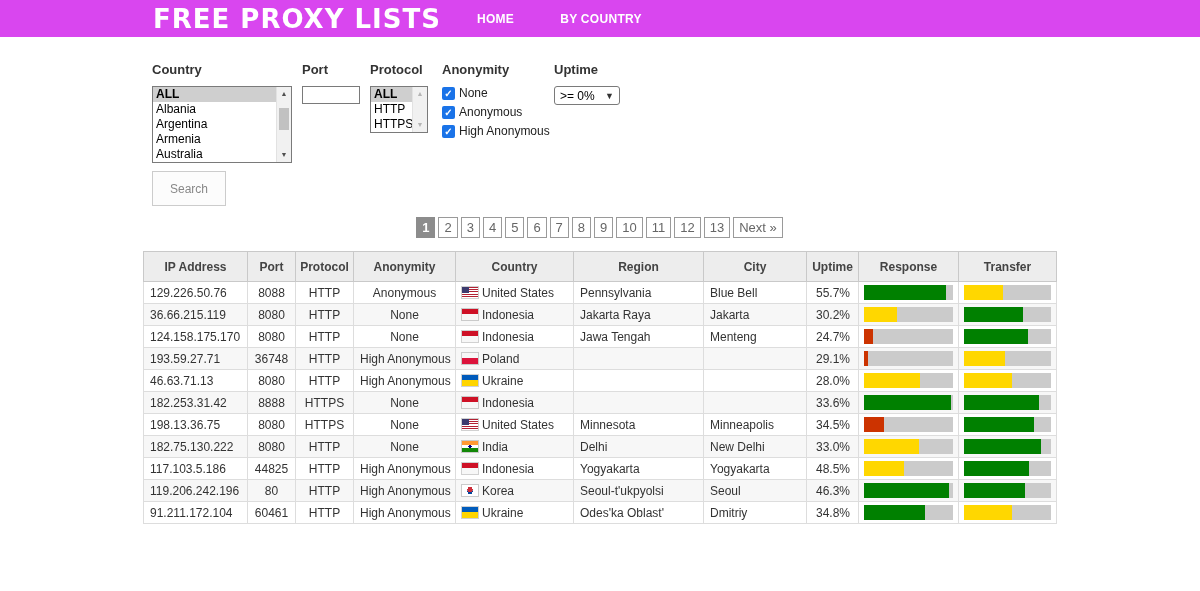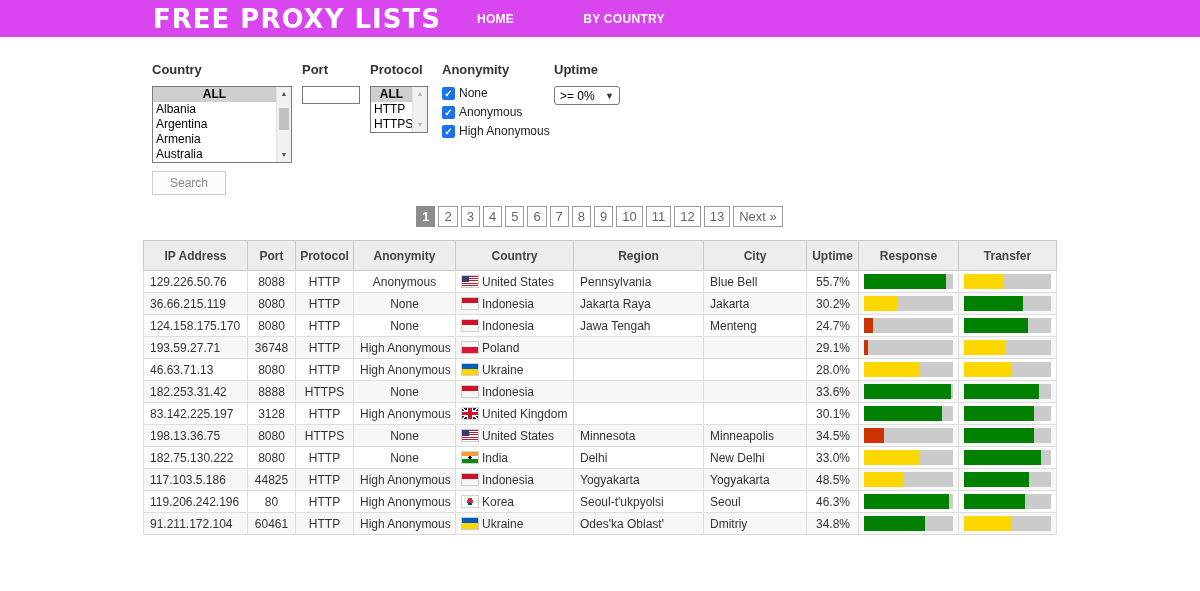--- a/index.html
+++ b/index.html
@@ -2,21 +2,21 @@
 <html><head>
 <meta charset="utf-8">
 <style>
   * { box-sizing: border-box; margin: 0; padding: 0; }
   html,body { width:1200px; height:591px; overflow:hidden; background:#fff;
               font-family:"Liberation Sans", sans-serif; }
   
   .topbar { height:37px; background:#d946ef; display:flex; align-items:center; }
   .logo { margin-left:153px; color:#fff; font-size:26px; font-weight:bold;
           letter-spacing:1px; font-family:"DejaVu Sans", sans-serif; white-space:nowrap; }
-  .nav { display:flex; align-items:center;gap:23px; }
+  .nav { display:flex; align-items:center; }
   .nav-link { color:#fff; font-size:12px; font-weight:bold; letter-spacing:.3px;
               cursor:pointer; text-decoration:none; }
   .nav-link.home { margin-left:36px; }
   .nav-link.bycountry { margin-left:46px; }
   
   .content { width:913px; margin-left:143px; }
   .filters { display:flex; margin-top:26px; padding-left:9px; }
   .fgroup { display:flex; flex-direction:column; }
   .flabel { font-size:13px; font-weight:bold; color:#333; height:13px; line-height:13px; }
   .fcontrol { margin-top:10px; }
@@ -24,41 +24,41 @@
   .g-port { width:58px; margin-right:10px; }
   .g-protocol { width:60px; margin-right:12px; }
   .g-anon { width:104px; margin-right:8px; }
   .g-uptime { width:70px; }
   
   .listbox { border:1px solid #7a7a7a; background:#fff; display:flex; overflow:hidden; }
   .lb-country { width:140px; height:77px; }
   .lb-protocol { width:58px; height:47px; }
   .lb-items { flex:1; overflow:hidden; }
   .lb-option { font-size:12px; line-height:15px; padding:0 3px; color:#000; white-space:nowrap; cursor:default; }
-  .lb-option.selected { background:#cfcfcf; font-weight:bold;text-align:center; }
+  .lb-option.selected { background:#cfcfcf; font-weight:bold; }
   .lb-scroll { width:15px; background:#f1f1f1; display:flex; flex-direction:column; border-left:1px solid #e2e2e2; }
   .lb-arrow { height:14px; font-size:7px; text-align:center; line-height:14px; color:#505050; }
   .lb-arrow.dim { color:#b5b5b5; }
   .lb-track { flex:1; position:relative; }
   .lb-thumb { position:absolute; left:2px; right:2px; top:7px; height:22px; background:#c1c1c1; }
   
   .port-input { width:58px; height:18px; border:1px solid #7a7a7a; font-size:12px; padding:0 3px; }
   
   .cbrow { display:flex; align-items:center; height:14px; margin-bottom:5px; cursor:pointer; }
   .cb { width:13px; height:13px; background:#1a73e8; border-radius:2px; color:#fff;
         font-size:10px; line-height:13px; text-align:center; font-weight:bold; flex:0 0 13px; }
   .cb::after { content:"\2713"; }
   .cblabel { margin-left:4px; font-size:12px; color:#222; white-space:nowrap; }
   
   .select { width:66px; height:19px; border:1px solid #7a7a7a; border-radius:3px; background:#fff;
             display:flex; align-items:center; justify-content:space-between; padding:0 5px;
             font-size:12px; color:#000; cursor:pointer; }
   .select .chev { font-size:9px; color:#333; }
   
-  .search-btn { margin-top:8px; width:74px; height:24px; background:#fcfcfc; border:1px solid #ccc;
+  .search-btn { margin-top:8px; width:74px; height:35px; background:#fcfcfc; border:1px solid #ccc;
                 color:#888; font-size:12px; text-align:center; line-height:16px; cursor:pointer;
                 font-family:"Liberation Sans", sans-serif; }
   
   .pagination { display:flex; justify-content:center; margin-top:11px; }
   .page { border:1px solid #9a9a9a; background:#fff; color:#666; font-size:13px;
           min-width:19px; padding:1px 5px; margin:0 1.5px; text-align:center; line-height:17px; cursor:pointer; }
   .page.active { background:#8c8c8c; border-color:#8c8c8c; color:#fff; font-weight:bold; }
   
   table { border-collapse:collapse; table-layout:fixed; width:913px; margin-top:13px;
           font-size:12px; color:#333; }
@@ -344,40 +344,20 @@
               <div class="bar-fill" style="width: 98%; background: rgb(0, 128, 0);"></div>
             </div>
           </td>
           <td class="barcell">
             <div class="bar">
               <div class="bar-fill" style="width: 86%; background: rgb(0, 128, 0);"></div>
             </div>
           </td>
         </tr>
         <tr>
-          <td>83.142.225.197</td>
-          <td class="c">3128</td>
-          <td class="c">HTTP</td>
-          <td class="c">High Anonymous</td>
-          <td><span class="flag flag-gb"></span>United Kingdom</td>
-          <td></td>
-          <td></td>
-          <td class="r">30.1%</td>
-          <td class="barcell">
-            <div class="bar">
-              <div class="bar-fill" style="width: 88%; background: rgb(0, 128, 0);"></div>
-            </div>
-          </td>
-          <td class="barcell">
-            <div class="bar">
-              <div class="bar-fill" style="width: 80%; background: rgb(0, 128, 0);"></div>
-            </div>
-          </td>
-        </tr>
-        <tr>
           <td>198.13.36.75</td>
           <td class="c">8080</td>
           <td class="c">HTTPS</td>
           <td class="c">None</td>
           <td><span class="flag flag-us"></span>United States</td>
           <td>Minnesota</td>
           <td>Minneapolis</td>
           <td class="r">34.5%</td>
           <td class="barcell">
             <div class="bar">

